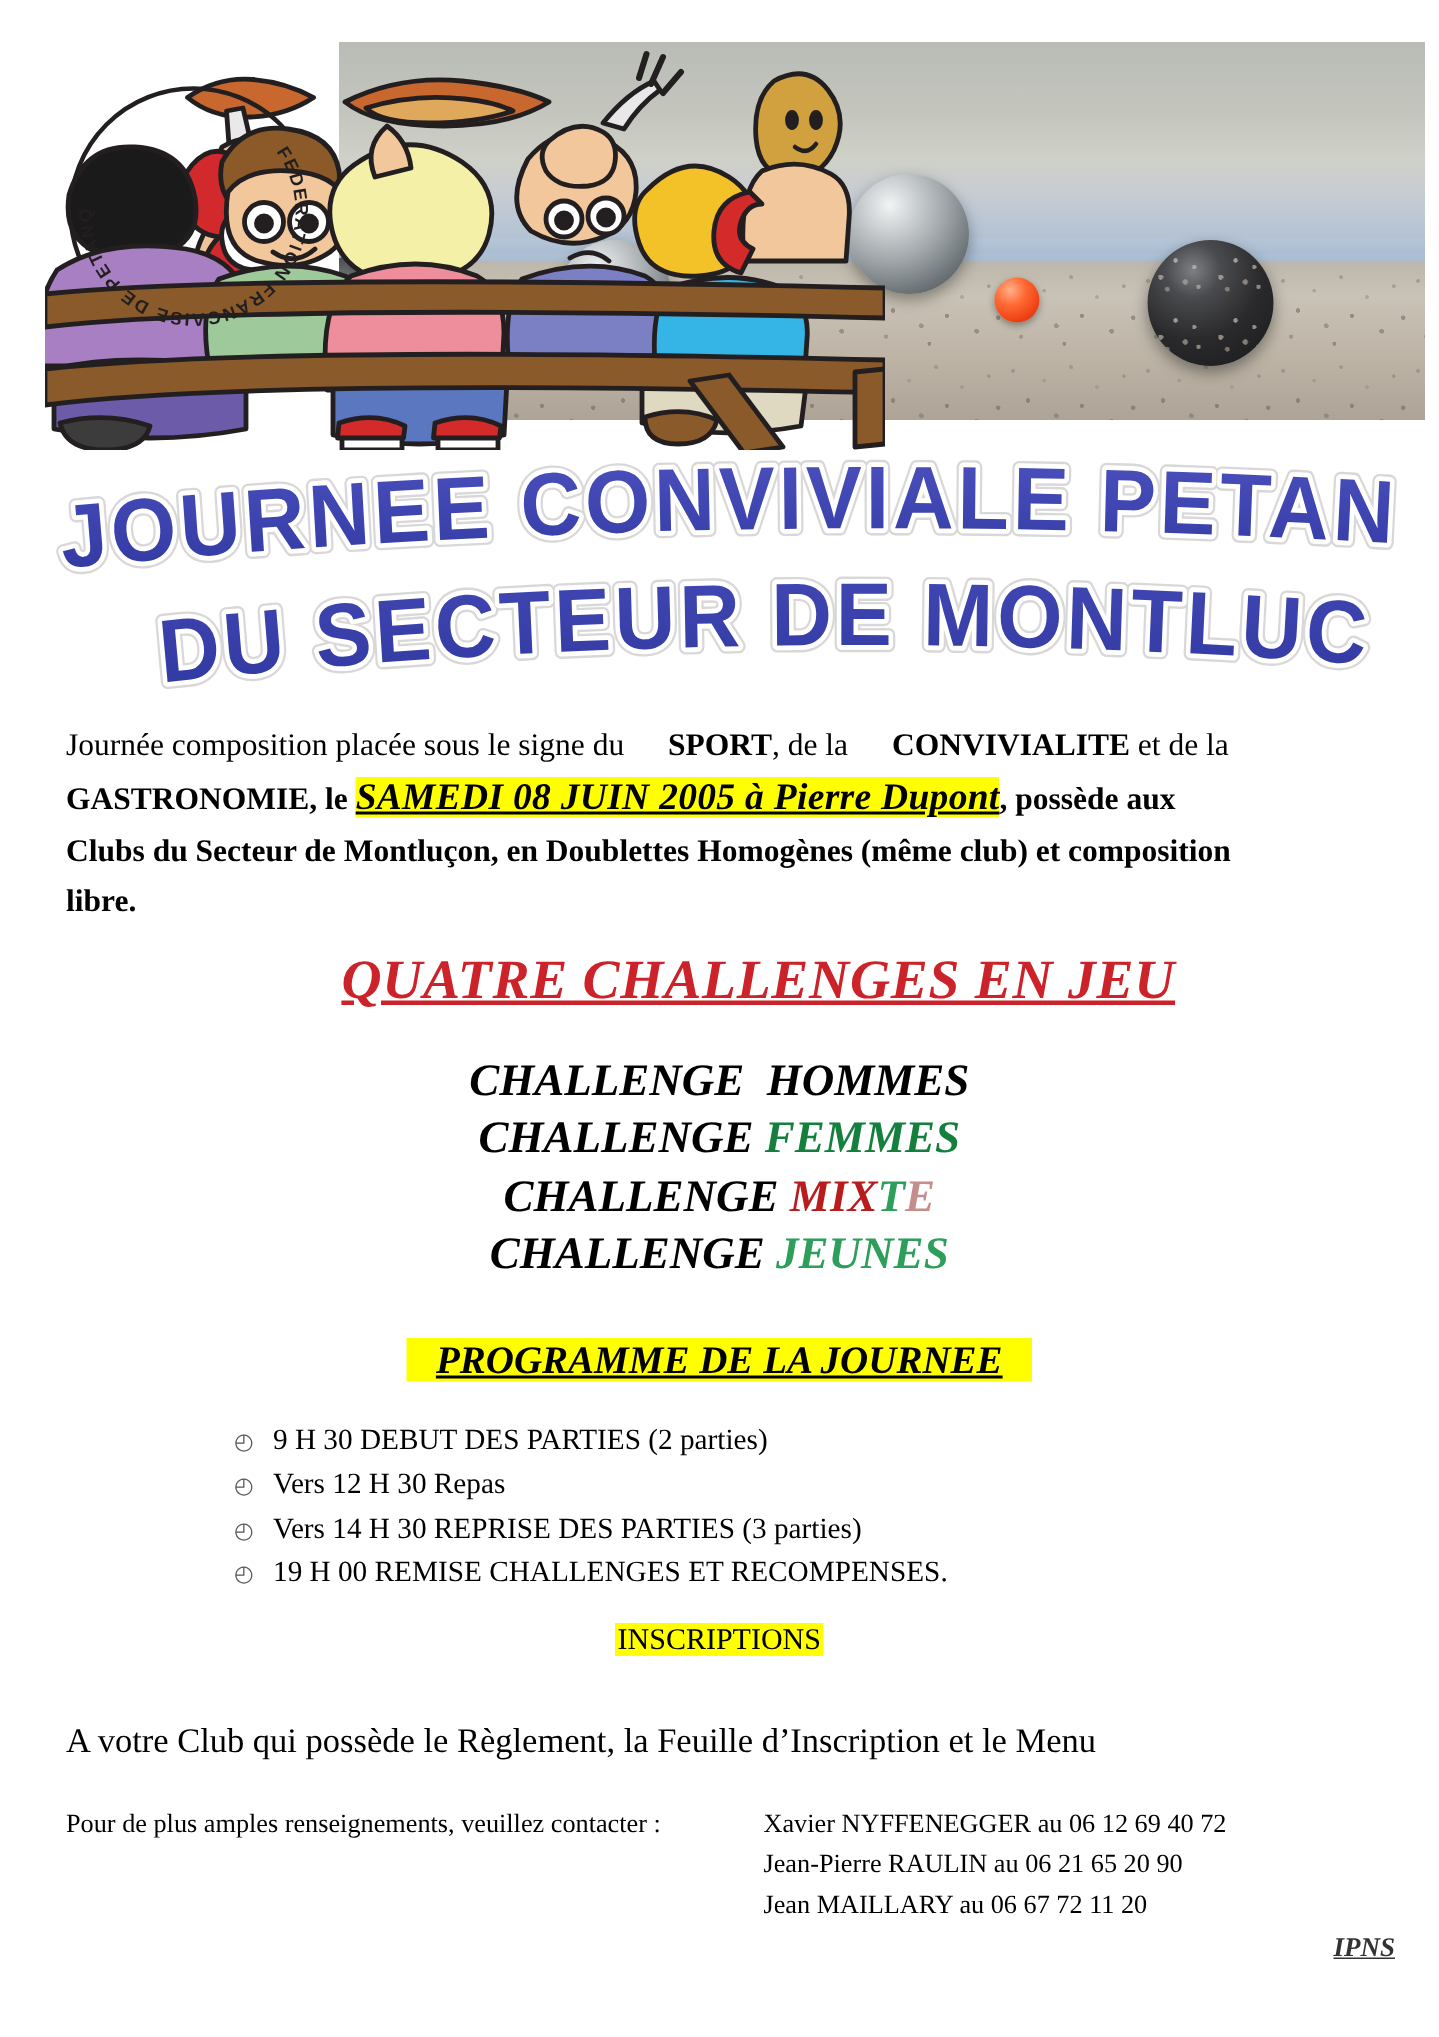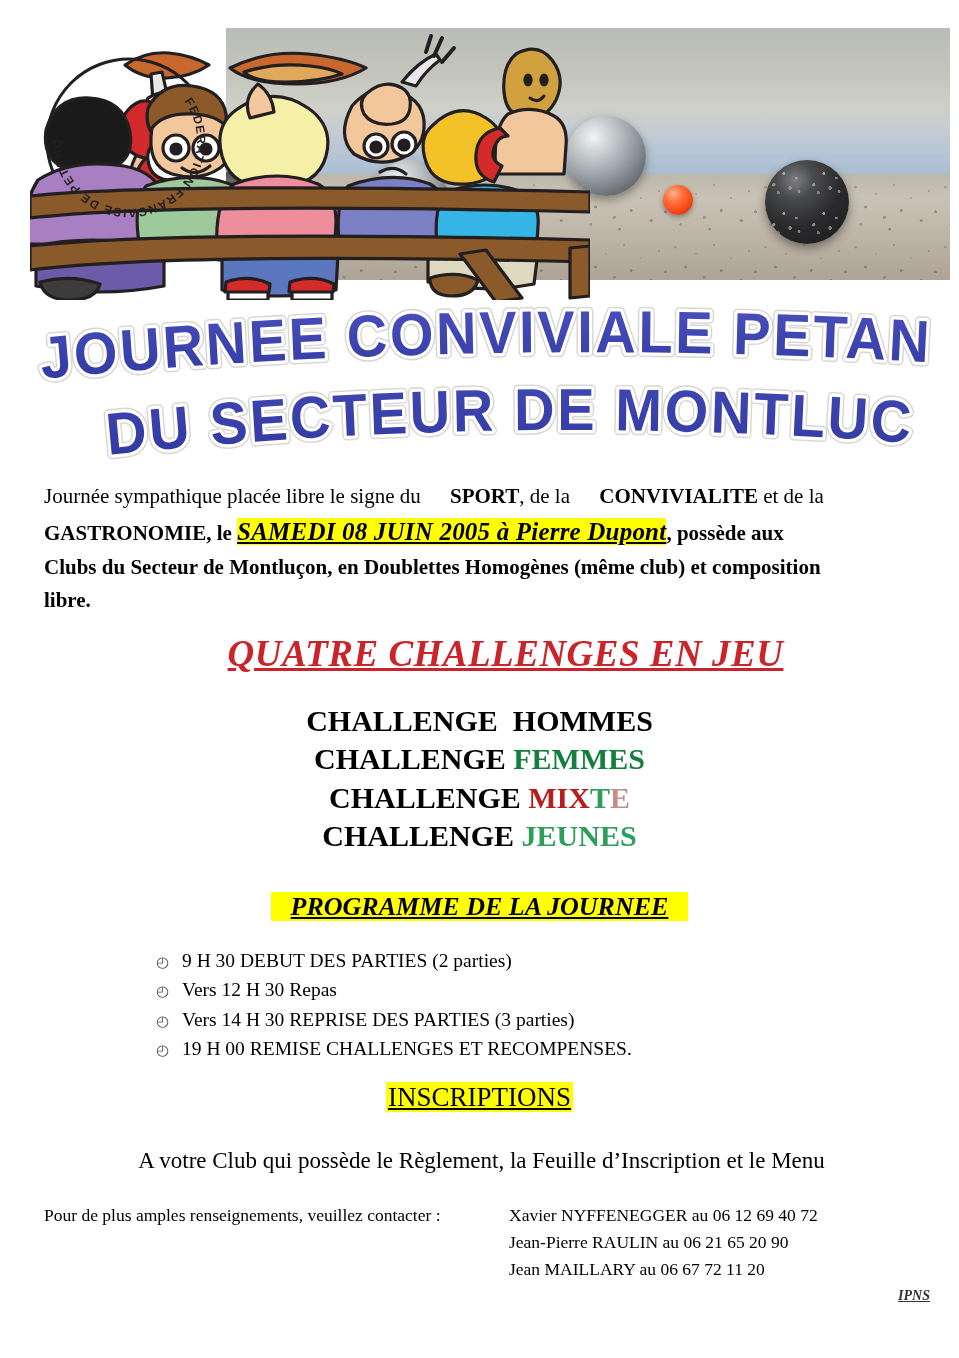--- a/index.html
+++ b/index.html
@@ -65,50 +65,50 @@
   .intro b{font-weight:bold;margin-left:24px;}
   .intro .rest{font-weight:bold;}
   .date-hl{background:#ffff00;font-weight:bold;font-style:italic;
            text-decoration:underline;font-size:25px;letter-spacing:.2px;}
 
   .quatre{position:absolute;left:0;top:632px;width:959px;text-align:center;
           color:#cc2229;font-weight:bold;font-style:italic;font-size:37px;
           text-decoration:underline;letter-spacing:.5px;margin-left:26px;}
 
   .challenges{position:absolute;left:0;top:702px;width:959px;text-align:center;
-              font-weight:bold;font-size:30px;line-height:1.28;}
+              font-weight:bold;font-style:italic;font-size:30px;line-height:1.28;}
   .challenges .row{white-space:pre;}
   .c-femmes{color:#15803d;}
   .c-mix{color:#b91c1c;}
   .c-t{color:#2e9e5b;}
   .c-e{color:#c68d8d;}
   .c-jeunes{color:#2e9e5b;}
 
   .prog-title{position:absolute;left:0;top:892px;width:959px;text-align:center;}
   .prog-title span{background:#ffff00;font-weight:bold;font-style:italic;
                    font-size:26px;text-decoration:underline;padding:0 20px;}
 
   .prog-list{position:absolute;left:156px;top:946px;width:700px;
              font-size:19.5px;line-height:1.5;}
   .prog-list .item{display:flex;align-items:baseline;gap:12px;}
   .prog-list .clock{font-size:15px;line-height:1;color:#555;width:14px;flex:none;}
 
   .inscriptions{position:absolute;left:0;top:1082px;width:959px;text-align:center;}
-  .inscriptions span{background:#ffff00;font-size:27px;text-decoration:underline;padding:0 2px;}
-
-  .club-line{position:absolute;left:44px;top:1148px;width:875px;text-align:center;
+  .inscriptions span{background:#ffff00;font-size:20px;padding:0 2px;}
+
+  .club-line{position:absolute;left:44px;top:1148px;width:875px;
              font-size:23px;}
 
   .contact{position:absolute;left:44px;top:1202px;width:880px;font-size:17.5px;
            line-height:1.55;}
   .contact .lead{position:absolute;left:0;top:0;}
   .contact .names{position:absolute;left:465px;top:0;}
 
   .ipns{position:absolute;left:0;top:1288px;width:930px;text-align:right;
-        font-size:14px;font-weight:bold;font-style:italic;text-decoration:underline;color:#333;}
+        font-size:18px;font-weight:bold;font-style:italic;text-decoration:underline;color:#333;}
 </style>
 </head>
 <body>
 
 <div class="header-art">
 
   <div class="photo">
     <div class="sky"></div>
     <div class="blueband"></div>
     <div class="ground"></div>
@@ -234,21 +234,21 @@
         <textPath href="#arc2" startOffset="0">DU SECTEUR DE MONTLUCON</textPath>
       </text>
       <text fill="url(#wa)">
         <textPath href="#arc2" startOffset="0">DU SECTEUR DE MONTLUCON</textPath>
       </text>
     </g>
   </svg>
 </div>
 
 <div class="intro">
-  <div class="l1"><span>Journée sympathique placée libre le signe du </span><b>SPORT</b><span>, de la </span><b>CONVIVIALITE</b><span> et de la</span></div>
+  <div class="l1"><span>Journée composition placée sous le signe du </span><b>SPORT</b><span>, de la </span><b>CONVIVIALITE</b><span> et de la</span></div>
 
   <div class="rest"><span>GASTRONOMIE</span><span>, le </span><span class="date-hl">SAMEDI 08 JUIN 2005 à Pierre Dupont</span><span>, possède aux</span></div>
 
   <div class="rest">Clubs du Secteur de Montluçon, en Doublettes Homogènes (même club) et composition</div>
   <div class="rest">libre.</div>
 </div>
 
 <div class="quatre">QUATRE CHALLENGES EN JEU</div>
 
 <div class="challenges">

